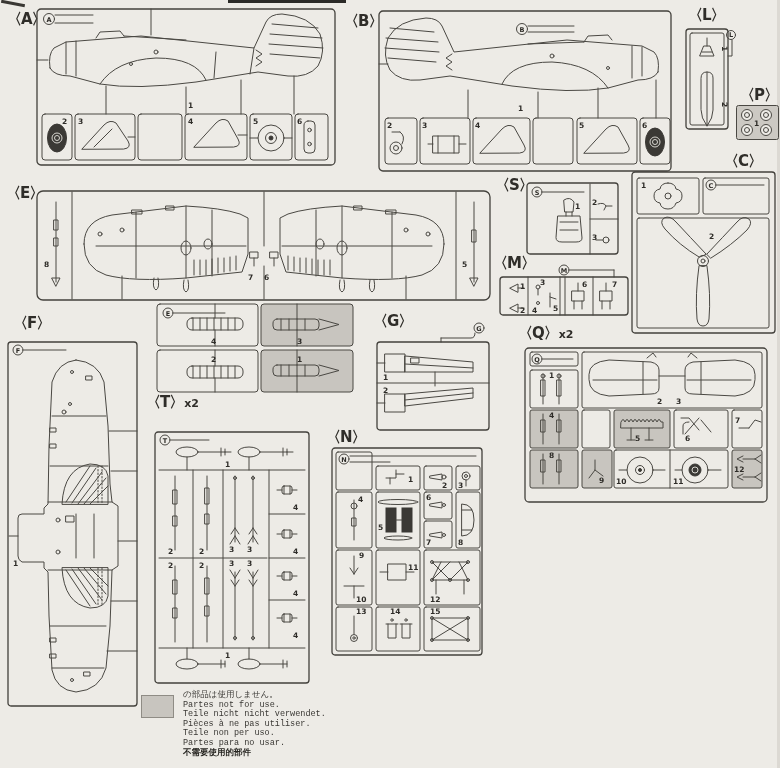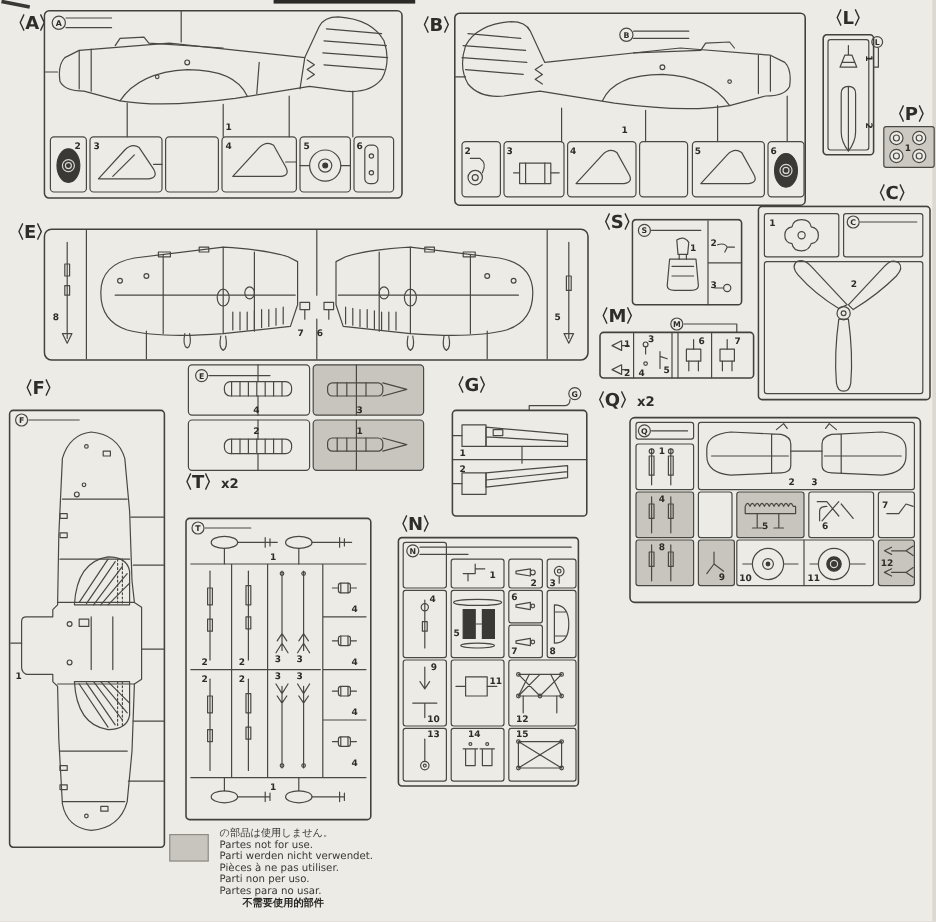--- a/index.html
+++ b/index.html
@@ -9,22 +9,22 @@
   .slabel{position:absolute;font-weight:bold;font-size:15px;color:#2f2d29;letter-spacing:-1px;white-space:nowrap;}
   .slabel .mult{font-size:11px;letter-spacing:0;margin-left:1px;}
   .ln{fill:none;stroke:#4a4843;stroke-width:1;stroke-linejoin:round;stroke-linecap:round;}
   .lnb{fill:none;stroke:#43413c;stroke-width:1.3;stroke-linejoin:round;}
   .grayc{fill:#c8c5bf;stroke:#4a4843;stroke-width:1;}
   .darkp{fill:#3b3935;stroke:#3b3935;}
   .lite{fill:none;stroke:#d8d6d0;stroke-width:1;}
   .pn{font-family:"DejaVu Sans","Liberation Sans",sans-serif;font-size:7.5px;font-weight:bold;fill:#2e2c28;}
   .tagt{font-family:"DejaVu Sans","Liberation Sans",sans-serif;font-size:6.5px;font-weight:bold;fill:#2e2c28;text-anchor:middle;}
   .dash{stroke-dasharray:1.5,2;}
-  .legend-lines{position:absolute;left:183px;top:691px;font-size:8.5px;line-height:9.6px;color:#3a3834;}
-  .legend-lines .cjk-last{font-weight:bold;color:#262521;margin-left:19px;}
+  .legend-lines{position:absolute;left:183px;top:691px;font-size:8.5px;line-height:9.6px;color:#3a3834;font-family:Liberation Mono, monospace;}
+  .legend-lines .cjk-last{font-weight:bold;color:#262521;}
   .swatch{position:absolute;left:141px;top:695px;width:31px;height:21px;background:#c8c5bf;border:1px solid #8f8c85;}
   .artifact-bar{position:absolute;left:228px;top:0;width:118px;height:3px;background:#2b2a27;}
   .artifact-corner{position:absolute;left:1px;top:2px;width:24px;height:3px;background:#3a3834;transform:rotate(11deg);}
   .page-edge{position:absolute;left:777px;top:0;width:3px;height:768px;background:#dcd9d3;}
 </style>
 </head>
 <body>
 
 <div class="page">
 
@@ -299,21 +299,21 @@
     <path class="ln" d="M2,63 H114 M60,52 V66"></path>
     <rect class="ln" x="10" y="34" width="20" height="18"></rect>
     <path class="ln" d="M30,36 L98,42 L98,52 L30,52 Z M30,44 L98,48 M10,43 H2"></path>
     <rect class="ln" x="36" y="38" width="8" height="5"></rect>
     <rect class="ln" x="10" y="74" width="20" height="18"></rect>
     <path class="ln" d="M30,74 L98,68 L98,78 L30,86 Z M30,80 L98,73 M10,83 H2"></path>
     <text class="pn" x="8" y="60">1</text>
     <text class="pn" x="8" y="73">2</text>
   </svg>
 
-  <div class="slabel" style="left:490px;top:324px"><span>〈Q〉</span><span class="mult">x2</span></div>
+  <div class="slabel" style="left:518px;top:324px"><span>〈Q〉</span><span class="mult">x2</span></div>
   <svg class="art" style="left:523px;top:344px" width="248" height="162" viewBox="0 0 248 162">
     <rect class="lnb" x="2" y="4" width="242" height="154" rx="4"></rect>
     <rect class="ln" x="7" y="8" width="48" height="14" rx="2"></rect>
     <circle class="ln" cx="14" cy="15" r="5"></circle>
       <text class="tagt" x="14" y="17.5">Q</text>
     <path class="ln" d="M20,15 H50"></path>
     <rect class="ln" x="7" y="26" width="48" height="38" rx="2"></rect>
     <path class="ln" d="M20,30 V60 M36,30 V60"></path>
     <rect class="ln" x="18" y="36" width="4" height="16"></rect>
       <rect class="ln" x="34" y="36" width="4" height="16"></rect>
@@ -503,20 +503,20 @@
     <text class="pn" x="100" y="156">12</text>
     <text class="pn" x="26" y="168">13</text>
     <text class="pn" x="60" y="168">14</text>
     <text class="pn" x="100" y="168">15</text>
   </svg>
 
   <div class="swatch"></div>
   <div class="legend-lines">
     <div>の部品は使用しません。</div>
     <div>Partes not for use.</div>
-    <div>Parti werden nicht verwendet.</div>
+    <div>Teile nicht nicht verwendet.</div>
     <div>Pièces à ne pas utiliser.</div>
-    <div>Parti non per uso.</div>
+    <div>Teile non per uso.</div>
     <div>Partes para no usar.</div>
     <div class="cjk-last">不需要使用的部件</div>
   </div>
 
 </div>
 
 </body></html>

